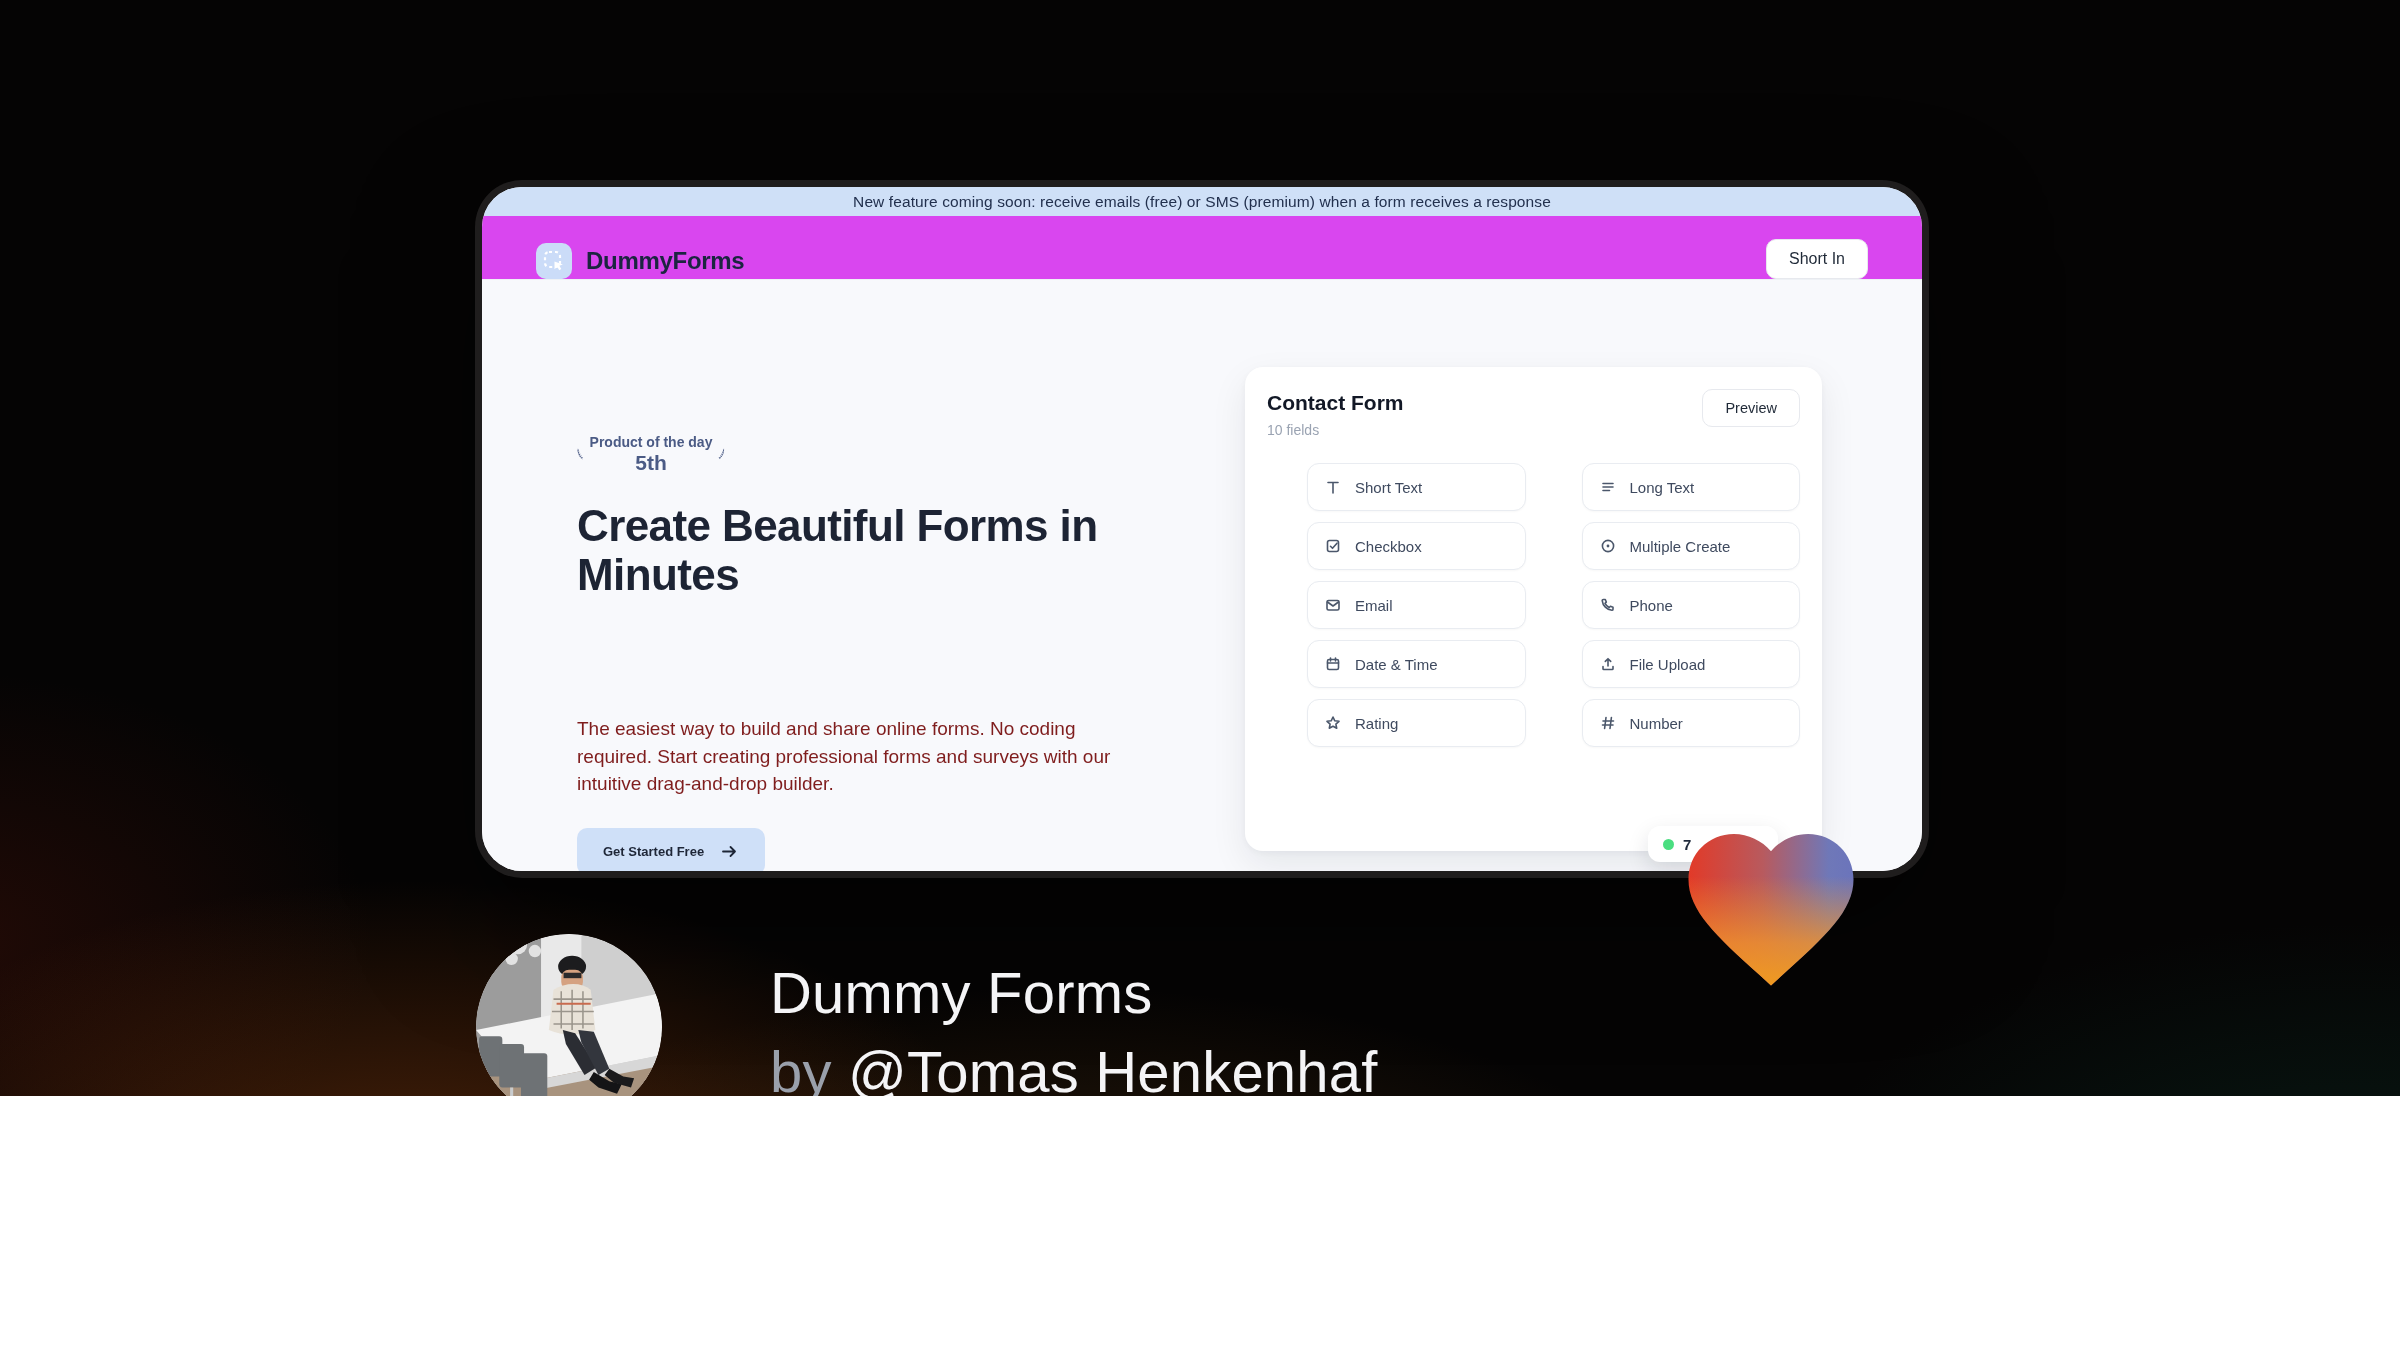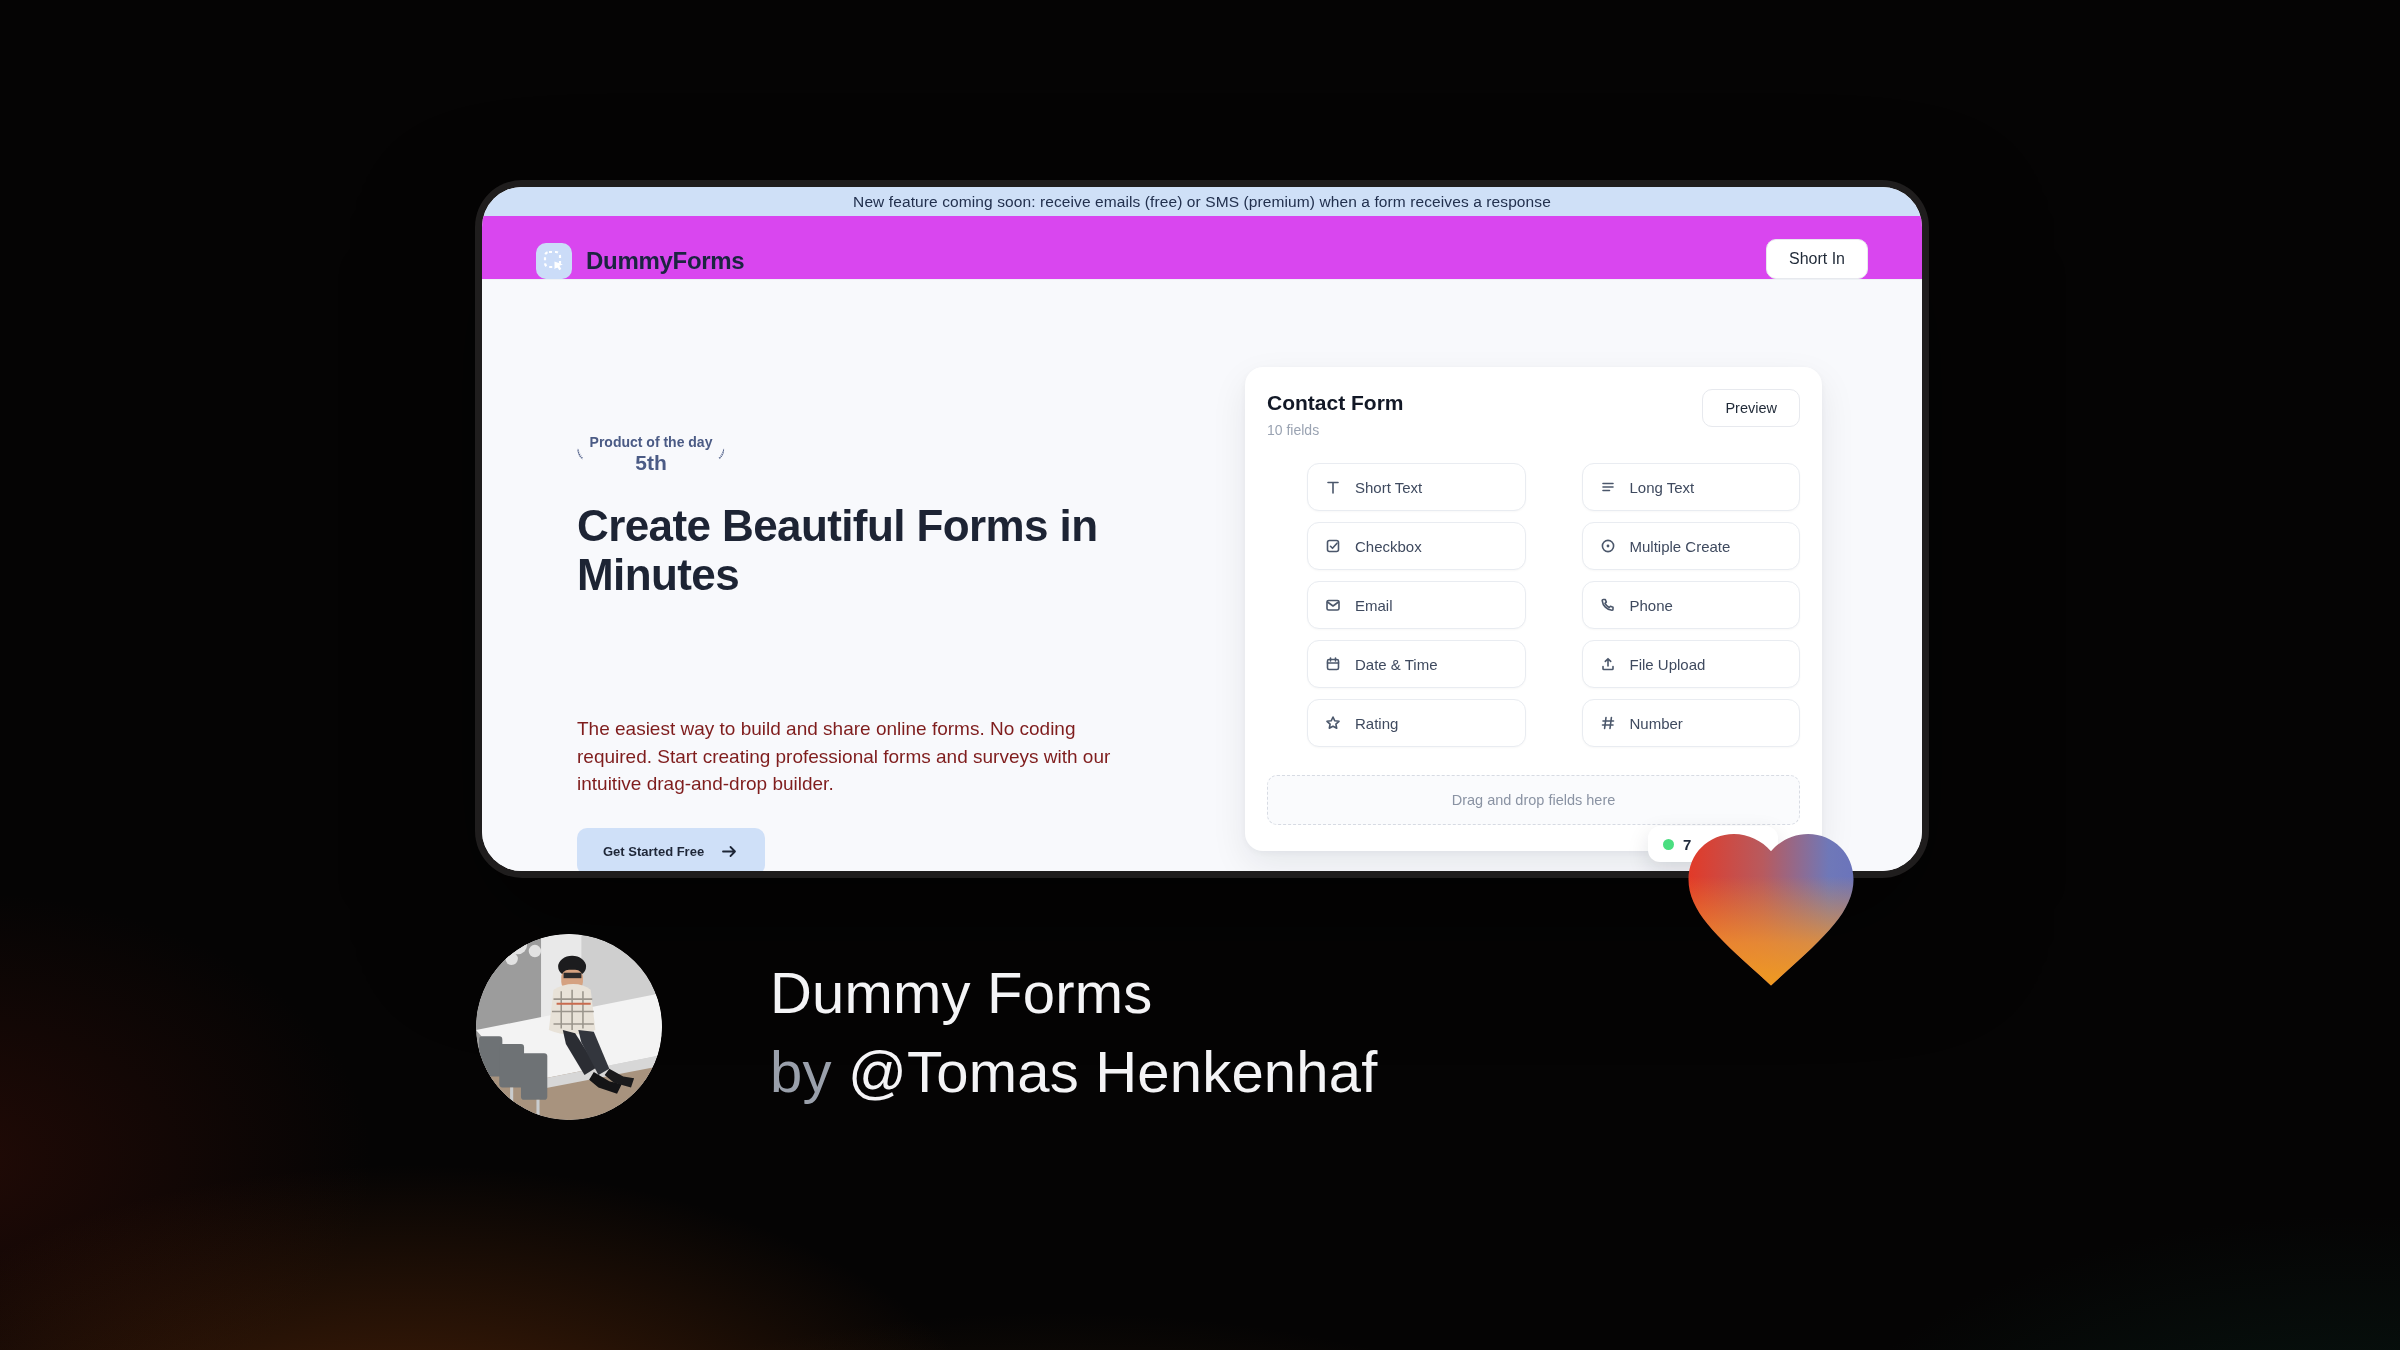--- a/index.html
+++ b/index.html
@@ -1,19 +1,19 @@
 <!DOCTYPE html>
 <html><head>
 <meta charset="utf-8">
 <style>
   * { margin:0; padding:0; box-sizing:border-box; }
   html,body { width:2400px; height:1350px; font-family:"Liberation Sans",sans-serif; }
 
   .stage {
-    position:relative; width:2400px; height:1350px; overflow:hidden;
+    position:relative; width:2400px; height:1096px; overflow:hidden;
     background:
       radial-gradient(1000px 560px at 17% 112%, rgba(146,64,12,.55), transparent 62%),
       radial-gradient(1200px 640px at 44% 128%, rgba(130,78,20,.50), transparent 65%),
       radial-gradient(900px 520px at 98% 115%, rgba(18,86,66,.30), transparent 65%),
       radial-gradient(700px 450px at -2% 86%, rgba(86,22,10,.35), transparent 60%),
       #050404;
   }
 
   
   .browser-card {
@@ -269,23 +269,20 @@
             <button class="field-btn">
               <span class="f-icon">
                 <svg viewBox="0 0 18 18" fill="none" stroke="currentColor" stroke-width="1.6" stroke-linecap="round">
                   <path d="M7 3.5L5.6 14.5M12.4 3.5L11 14.5M4 7h10.5M3.5 11H14"></path>
                 </svg>
               </span>
               <span class="f-label">Number</span>
             </button>
           </div>
 
-        <div class="dropzone">
-          <span>Drag and drop fields here</span>
-        </div>
       </div>
 
     </div>
 
     <div class="live-badge">
       <span class="live-dot" style="background: rgb(74, 222, 128);"></span>
       <span>7</span>
     </div>
 
   </div>

